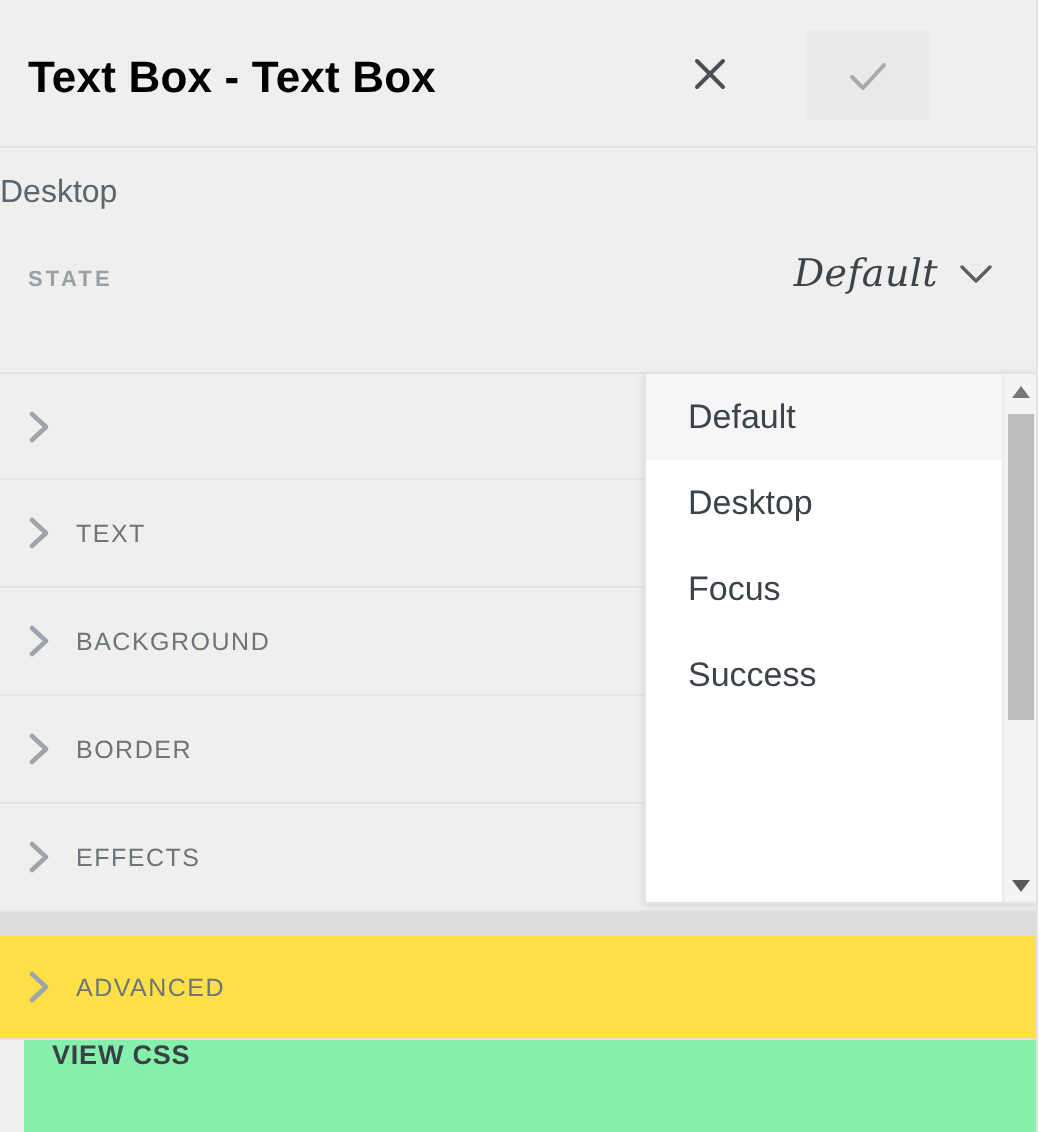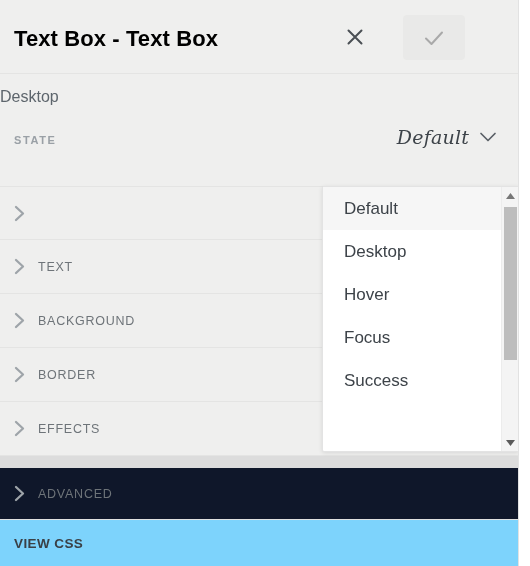--- a/index.html
+++ b/index.html
@@ -177,38 +177,37 @@
     background: #dcdcdc;
   }
 
   
   .advanced-row {
     position: absolute;
     left: 0;
     top: 468px;
     width: 519px;
     height: 52px;
-    background: #0f172a;
+    background: #fde047;
     border-bottom: 1px solid #e0e0df;
     display: flex;
     align-items: center;
     cursor: pointer;
     box-sizing: border-box;
   }
 
   
   .viewcss-row {
     position: absolute;
-    left: 0;
+    left: 12px;
     top: 520px;
     width: 519px;
     height: 46px;
-    background: #7dd3fc;
-    display: flex;
-    align-items: center;
+    background: #86efac;
+    display: flex;
     cursor: pointer;
   }
   .viewcss-label {
     margin-left: 14px;
     font-size: 13.5px;
     font-weight: bold;
     color: #3a4046;
     letter-spacing: 0.4px;
   }
 
@@ -392,21 +391,20 @@
     </div>
 
     <div class="viewcss-row">
       <span class="viewcss-label">VIEW CSS</span>
     </div>
 
     <div class="dropdown">
       <div class="dd-list">
         <div class="dd-item selected">Default</div>
         <div class="dd-item">Desktop</div>
-        <div class="dd-item">Hover</div>
         <div class="dd-item">Focus</div>
         <div class="dd-item">Success</div>
       </div>
 
       <div class="dd-scrollbar">
         <div class="sb-arrow up">
           <span>
             <svg width="11" height="8" viewBox="0 0 11 8">
               <path d="M5.5 1 L10 7 L1 7 Z" fill="#777777"></path>
             </svg>

